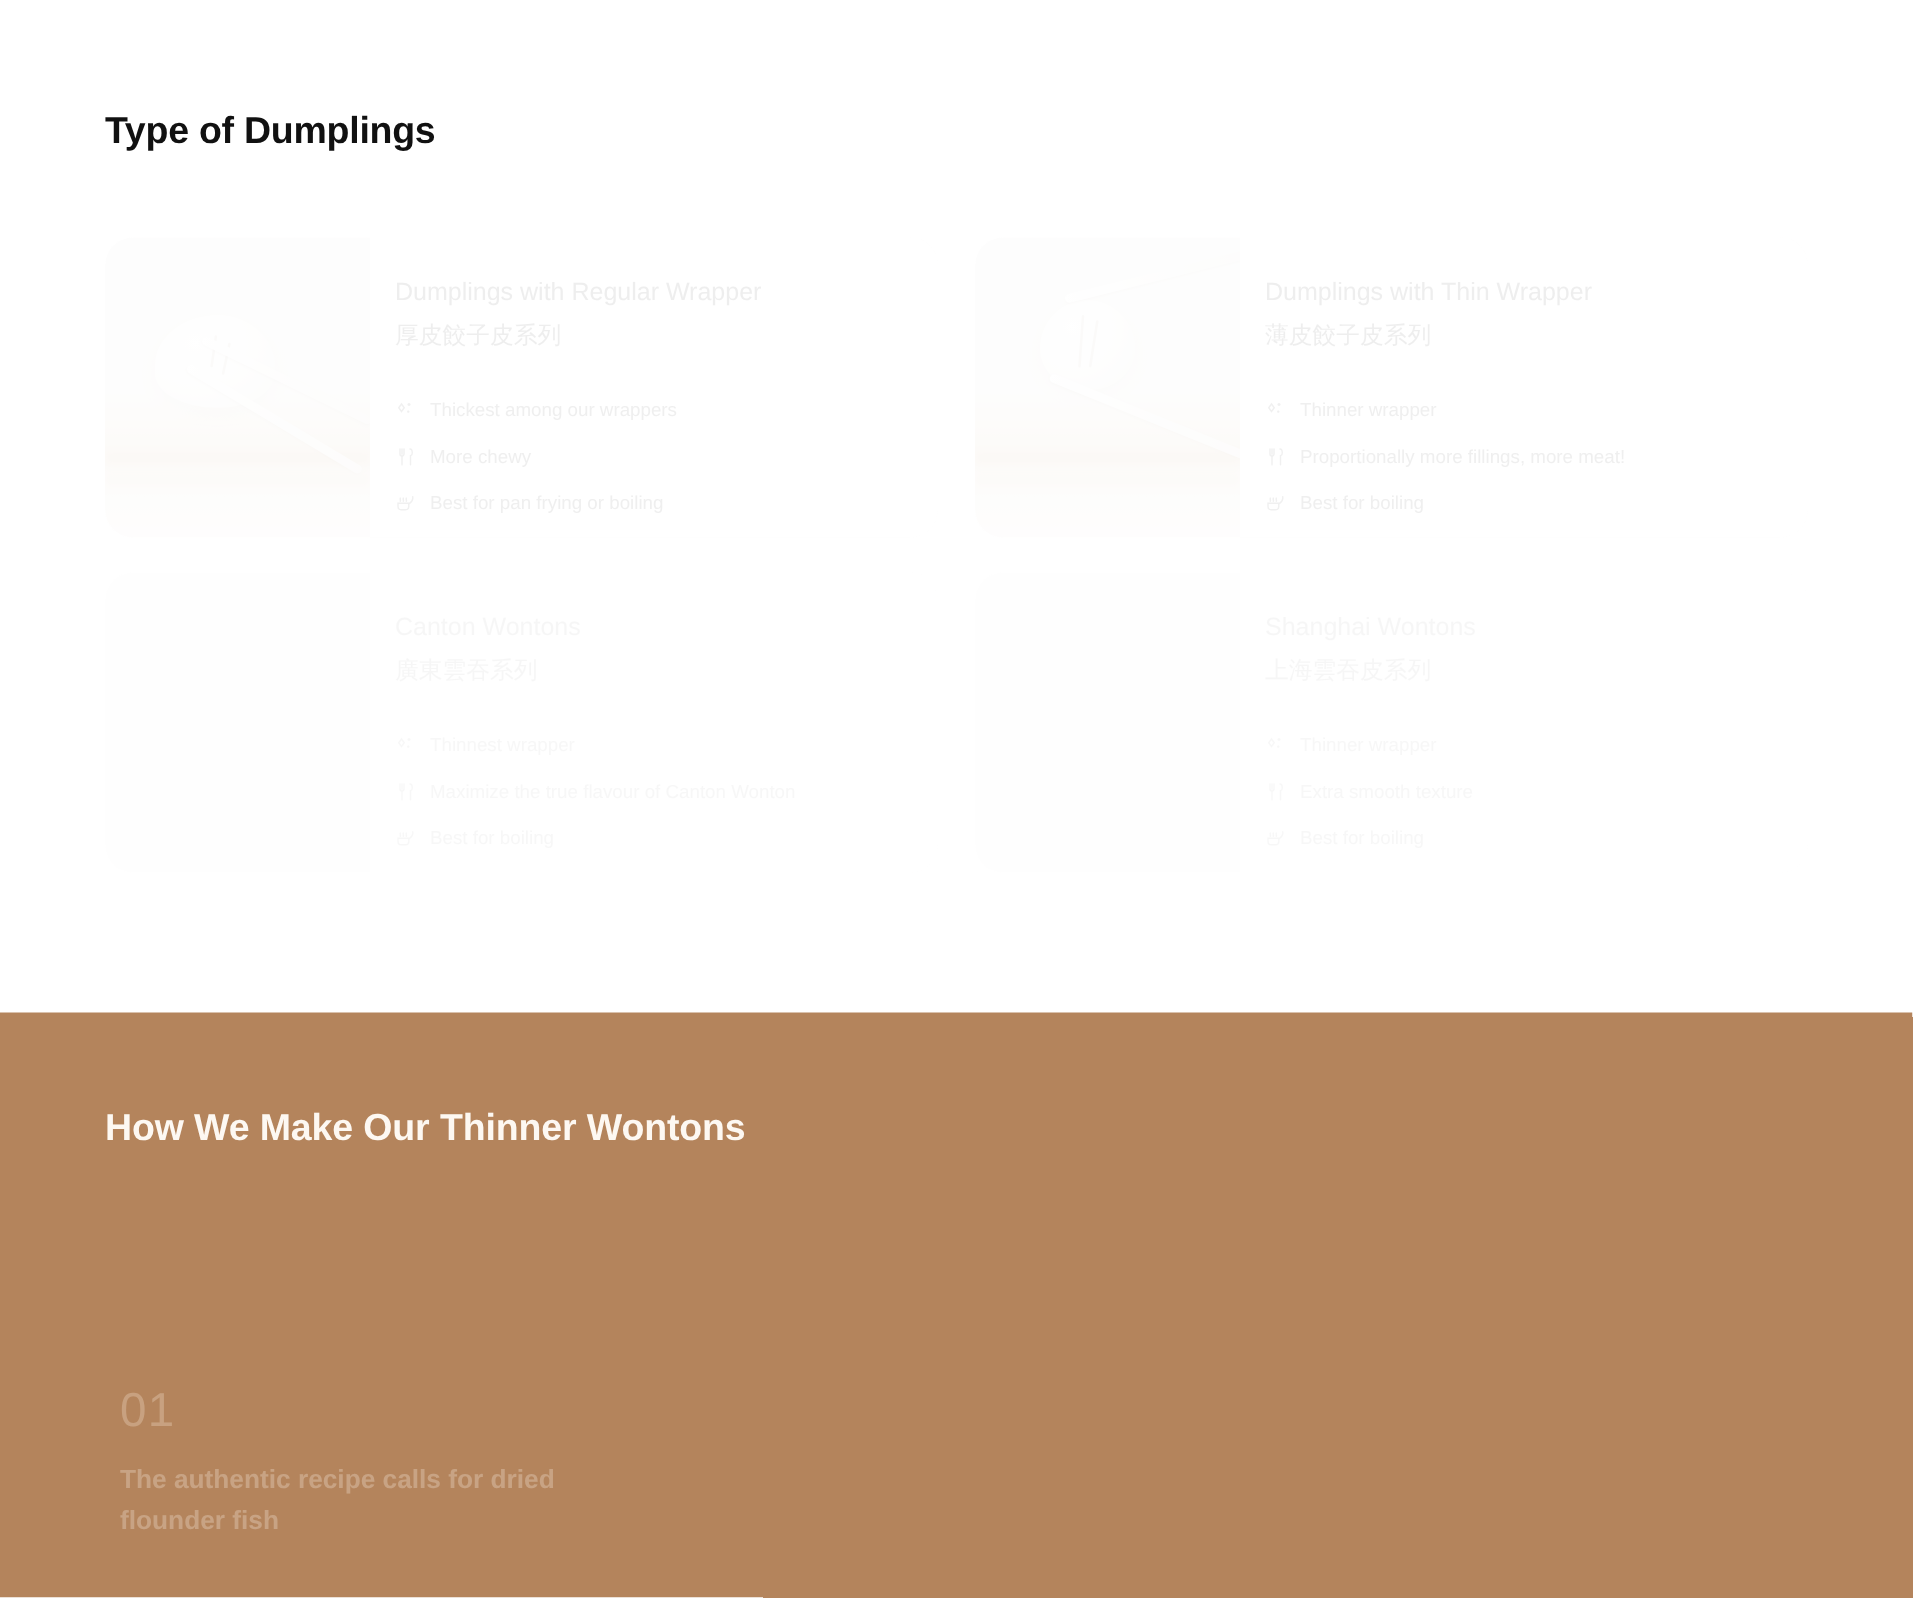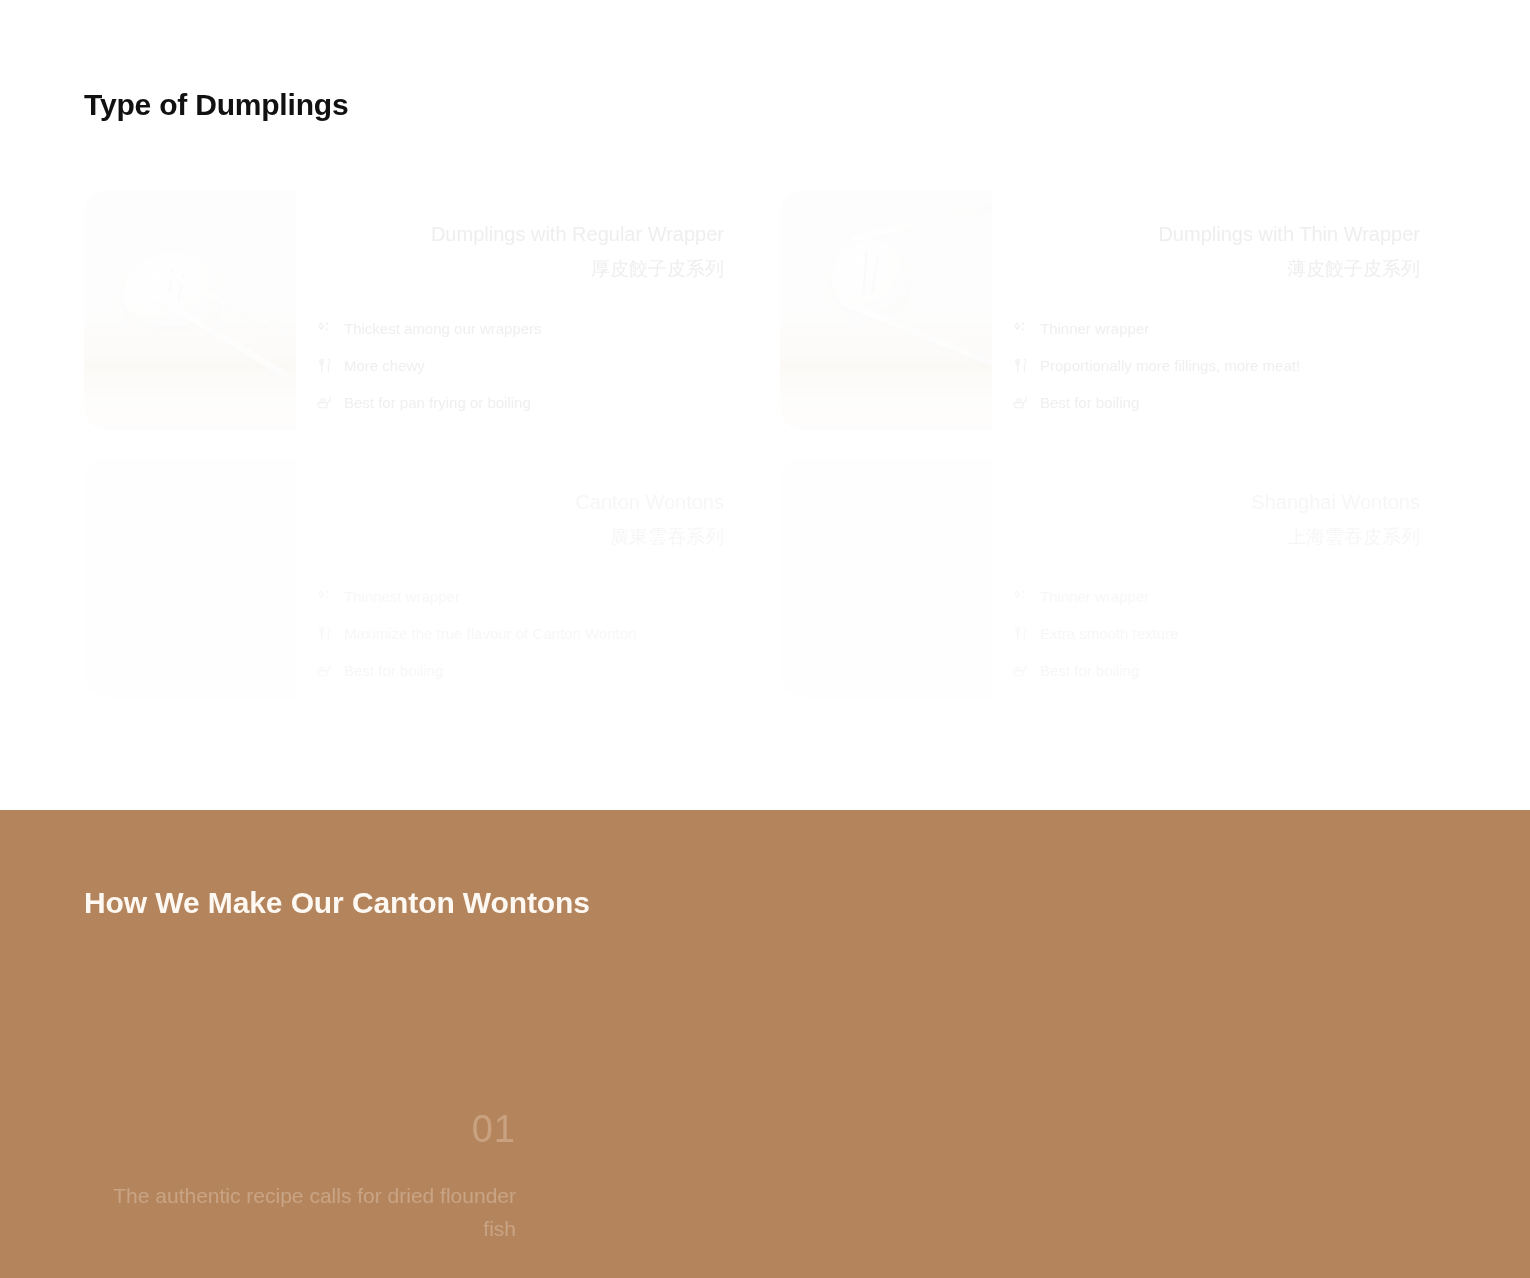--- a/index.html
+++ b/index.html
@@ -4,21 +4,21 @@
 <title>Type of Dumplings</title>
 <style>
   * { margin:0; padding:0; box-sizing:border-box; }
   html, body {
     width:1530px; height:1278px;
     overflow:hidden;
     background:#ffffff;
     font-family:"Liberation Sans", sans-serif;
     -webkit-font-smoothing:antialiased;
   }
-  .page { position:relative; width:1530px; height:1278px;text-align:right; }
+  .page { position:relative; width:1530px; height:1278px; }
 
   
   .section-dumplings {
     position:absolute; left:0; top:0;
     width:1530px; height:810px;
     background:#ffffff;
   }
   .section-title {
     position:absolute; left:84px; top:88px;
     font-size:30px; font-weight:700; letter-spacing:-0.2px;
@@ -147,22 +147,22 @@
   .step {
     position:absolute; left:96px; top:300px;
     opacity:0.30;
   }
   .step-number {
     font-size:38px; font-weight:300;
     color:#f6e6d4; line-height:1;
     letter-spacing:1px;
   }
   .step-text {
-    margin-top:32px;
-    font-size:21px; font-weight:400;
+    margin-top:20px;
+    font-size:21px; font-weight:700;
     color:#f7ece0; line-height:1.55;
     width:420px;
   }
   .step-sub {
     position:absolute; left:96px; top:458px;
     width:640px; height:18px;
     opacity:0.055;
     font-size:15px; color:#fff6ea;
     white-space:nowrap; overflow:hidden;
   }
@@ -363,21 +363,21 @@
               <span class="feature-text">Best for boiling</span>
             </div>
           </div>
         </div>
       </article>
 
     </div>
   </section>
 
   <section class="section-process">
-    <h2 class="process-title">How We Make Our Canton Wontons</h2>
+    <h2 class="process-title">How We Make Our Thinner Wontons</h2>
 
     <div class="step">
       <div class="step-number">01</div>
       <div class="step-text">The authentic recipe calls for dried flounder fish</div>
     </div>
 
     <div class="step-sub"></div>
   </section>
 
 </div>

